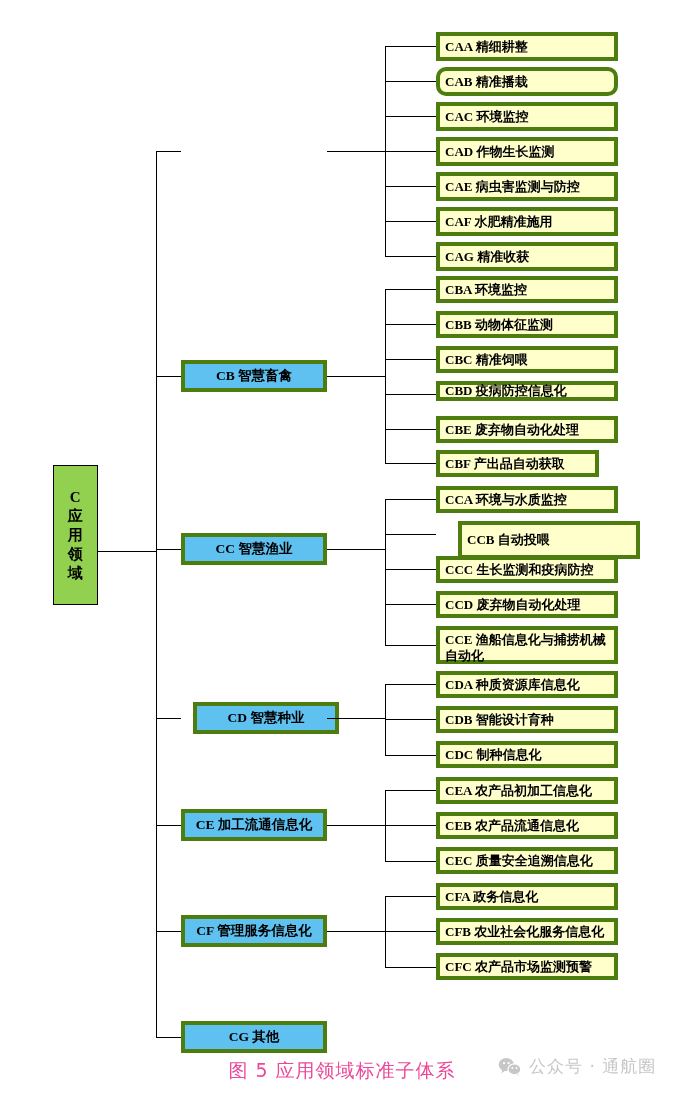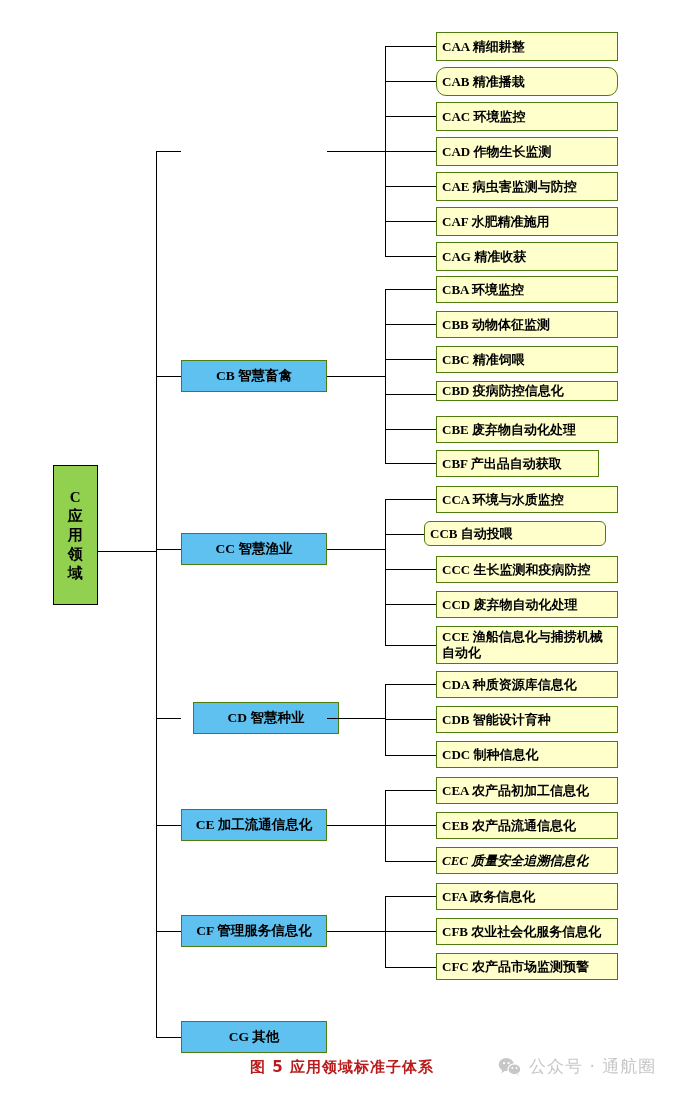--- a/index.html
+++ b/index.html
@@ -27,21 +27,21 @@
     position: absolute;
     background: #000000;
   }
   .line.h { height: 1px; }
   .line.v { width: 1px; }
 
   
   .node {
     position: absolute;
     box-sizing: border-box;
-    border: 1px solid #4d7c0f;
+    border: 4px solid #4d7c0f;
     display: flex;
     align-items: center;
     color: #000000;
   }
 
   .node-root {
     background: #92d050;
     border: 1px solid #000000;
     justify-content: center;
     text-align: center;
@@ -76,23 +76,23 @@
     text-align: left;
   }
 
   
   #caption {
     position: absolute;
     left: 0;
     top: 1058px;
     width: 678px;
     text-align: center;
-    font-size: 15px;
-    font-weight: bold;
-    color: #b91c1c;
+    font-size: 19px;
+    font-weight: normal;
+    color: #ec4899;
     font-family: "DejaVu Sans", "Liberation Sans", sans-serif;
     letter-spacing: 1px;
   }
   #caption .cap-pad { padding-left: 6px; }
 
   
   #watermark {
     position: absolute;
     left: 498px;
     top: 1055px;
@@ -206,21 +206,21 @@
   </div>
   <div class="line h" style="left:327px; top:549px; width:58px;"></div>
   <div class="line v" style="left:385px; top:499px; height:146px;"></div>
 
   <div class="line h" style="left:385px; top:499px; width:51px;"></div>
   <div class="node node-leaf" style="left:436px; top:486px; width:182px; height:27px;">
     <span>CCA 环境与水质监控</span>
   </div>
 
   <div class="line h" style="left:385px; top:534px; width:51px;"></div>
-  <div class="node node-leaf" style="left:424px; top:521px; width:182px; height:25px;border-radius:6px;">
+  <div class="node node-leaf" style="left:458px; top:521px; width:182px; height:38px;">
     <span>CCB 自动投喂</span>
   </div>
 
   <div class="line h" style="left:385px; top:569px; width:51px;"></div>
   <div class="node node-leaf" style="left:436px; top:556px; width:182px; height:27px;">
     <span>CCC 生长监测和疫病防控</span>
   </div>
 
   <div class="line h" style="left:385px; top:604px; width:51px;"></div>
   <div class="node node-leaf" style="left:436px; top:591px; width:182px; height:27px;">
@@ -265,21 +265,21 @@
   <div class="node node-leaf" style="left:436px; top:777px; width:182px; height:27px;">
     <span>CEA 农产品初加工信息化</span>
   </div>
 
   <div class="line h" style="left:385px; top:825px; width:51px;"></div>
   <div class="node node-leaf" style="left:436px; top:812px; width:182px; height:27px;">
     <span>CEB 农产品流通信息化</span>
   </div>
 
   <div class="line h" style="left:385px; top:861px; width:51px;"></div>
-  <div class="node node-leaf" style="left:436px; top:847px; width:182px; height:27px;font-style:italic;">
+  <div class="node node-leaf" style="left:436px; top:847px; width:182px; height:27px;">
     <span>CEC 质量安全追溯信息化</span>
   </div>
 
   <div class="line h" style="left:156px; top:931px; width:25px;"></div>
   <div class="node node-l2" style="left:181px; top:915px; width:146px; height:32px;">
     <span>CF 管理服务信息化</span>
   </div>
   <div class="line h" style="left:327px; top:931px; width:58px;"></div>
   <div class="line v" style="left:385px; top:896px; height:71px;"></div>
 

